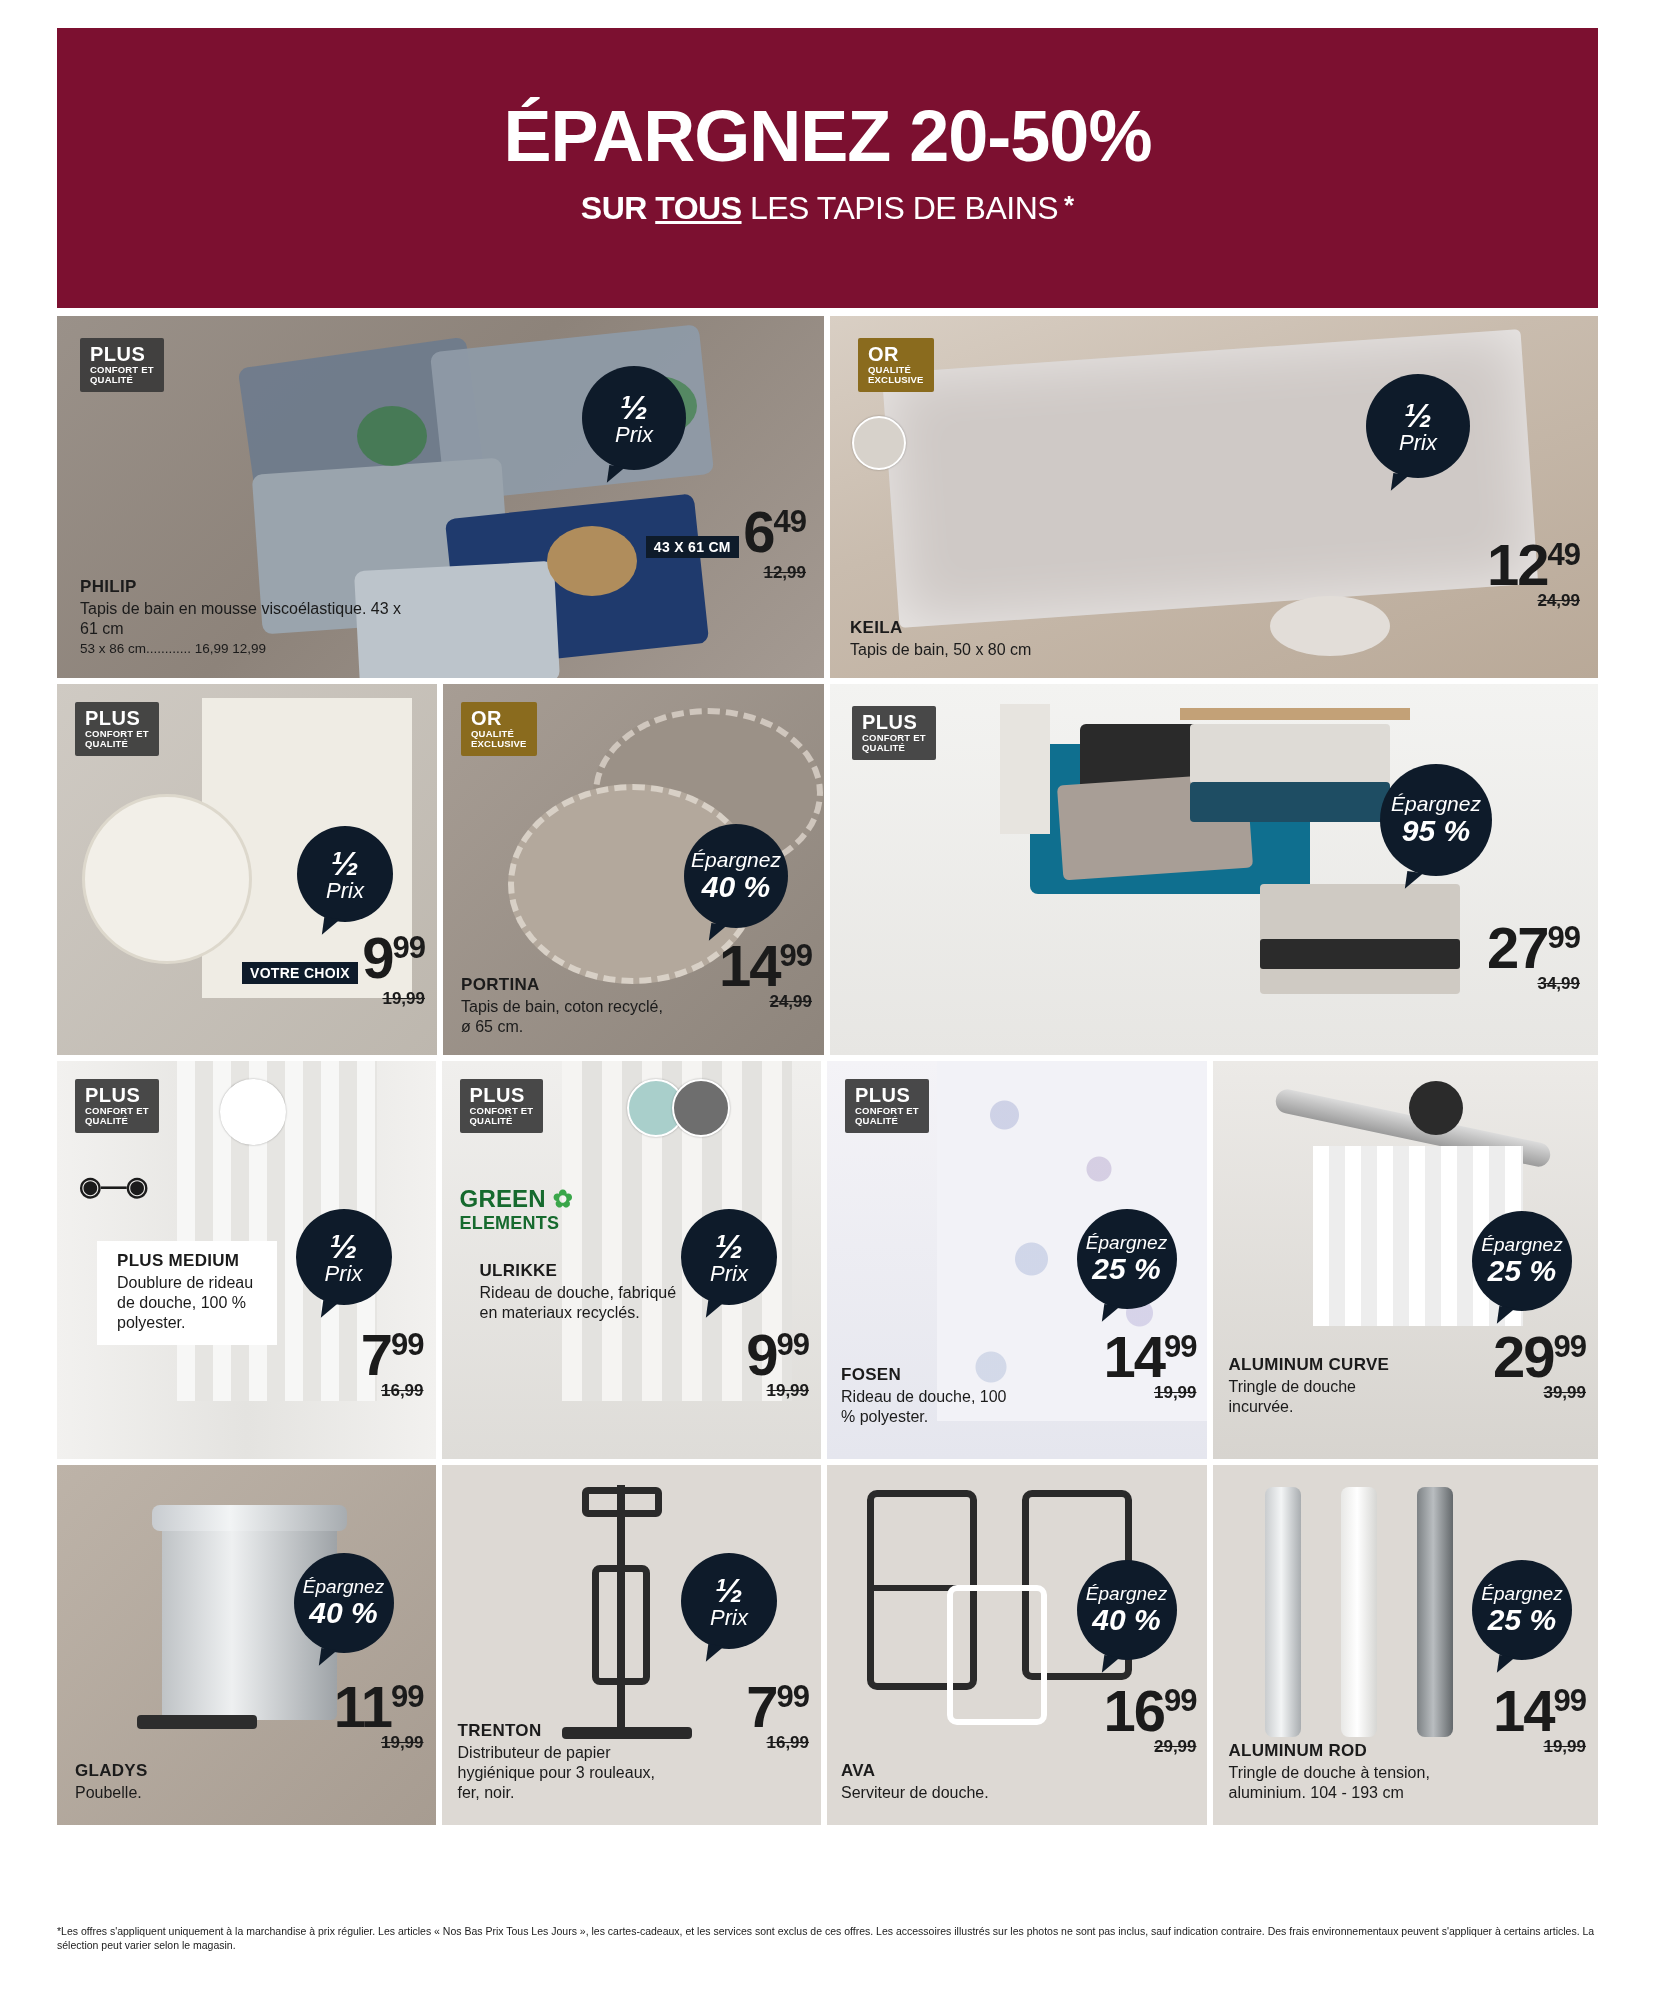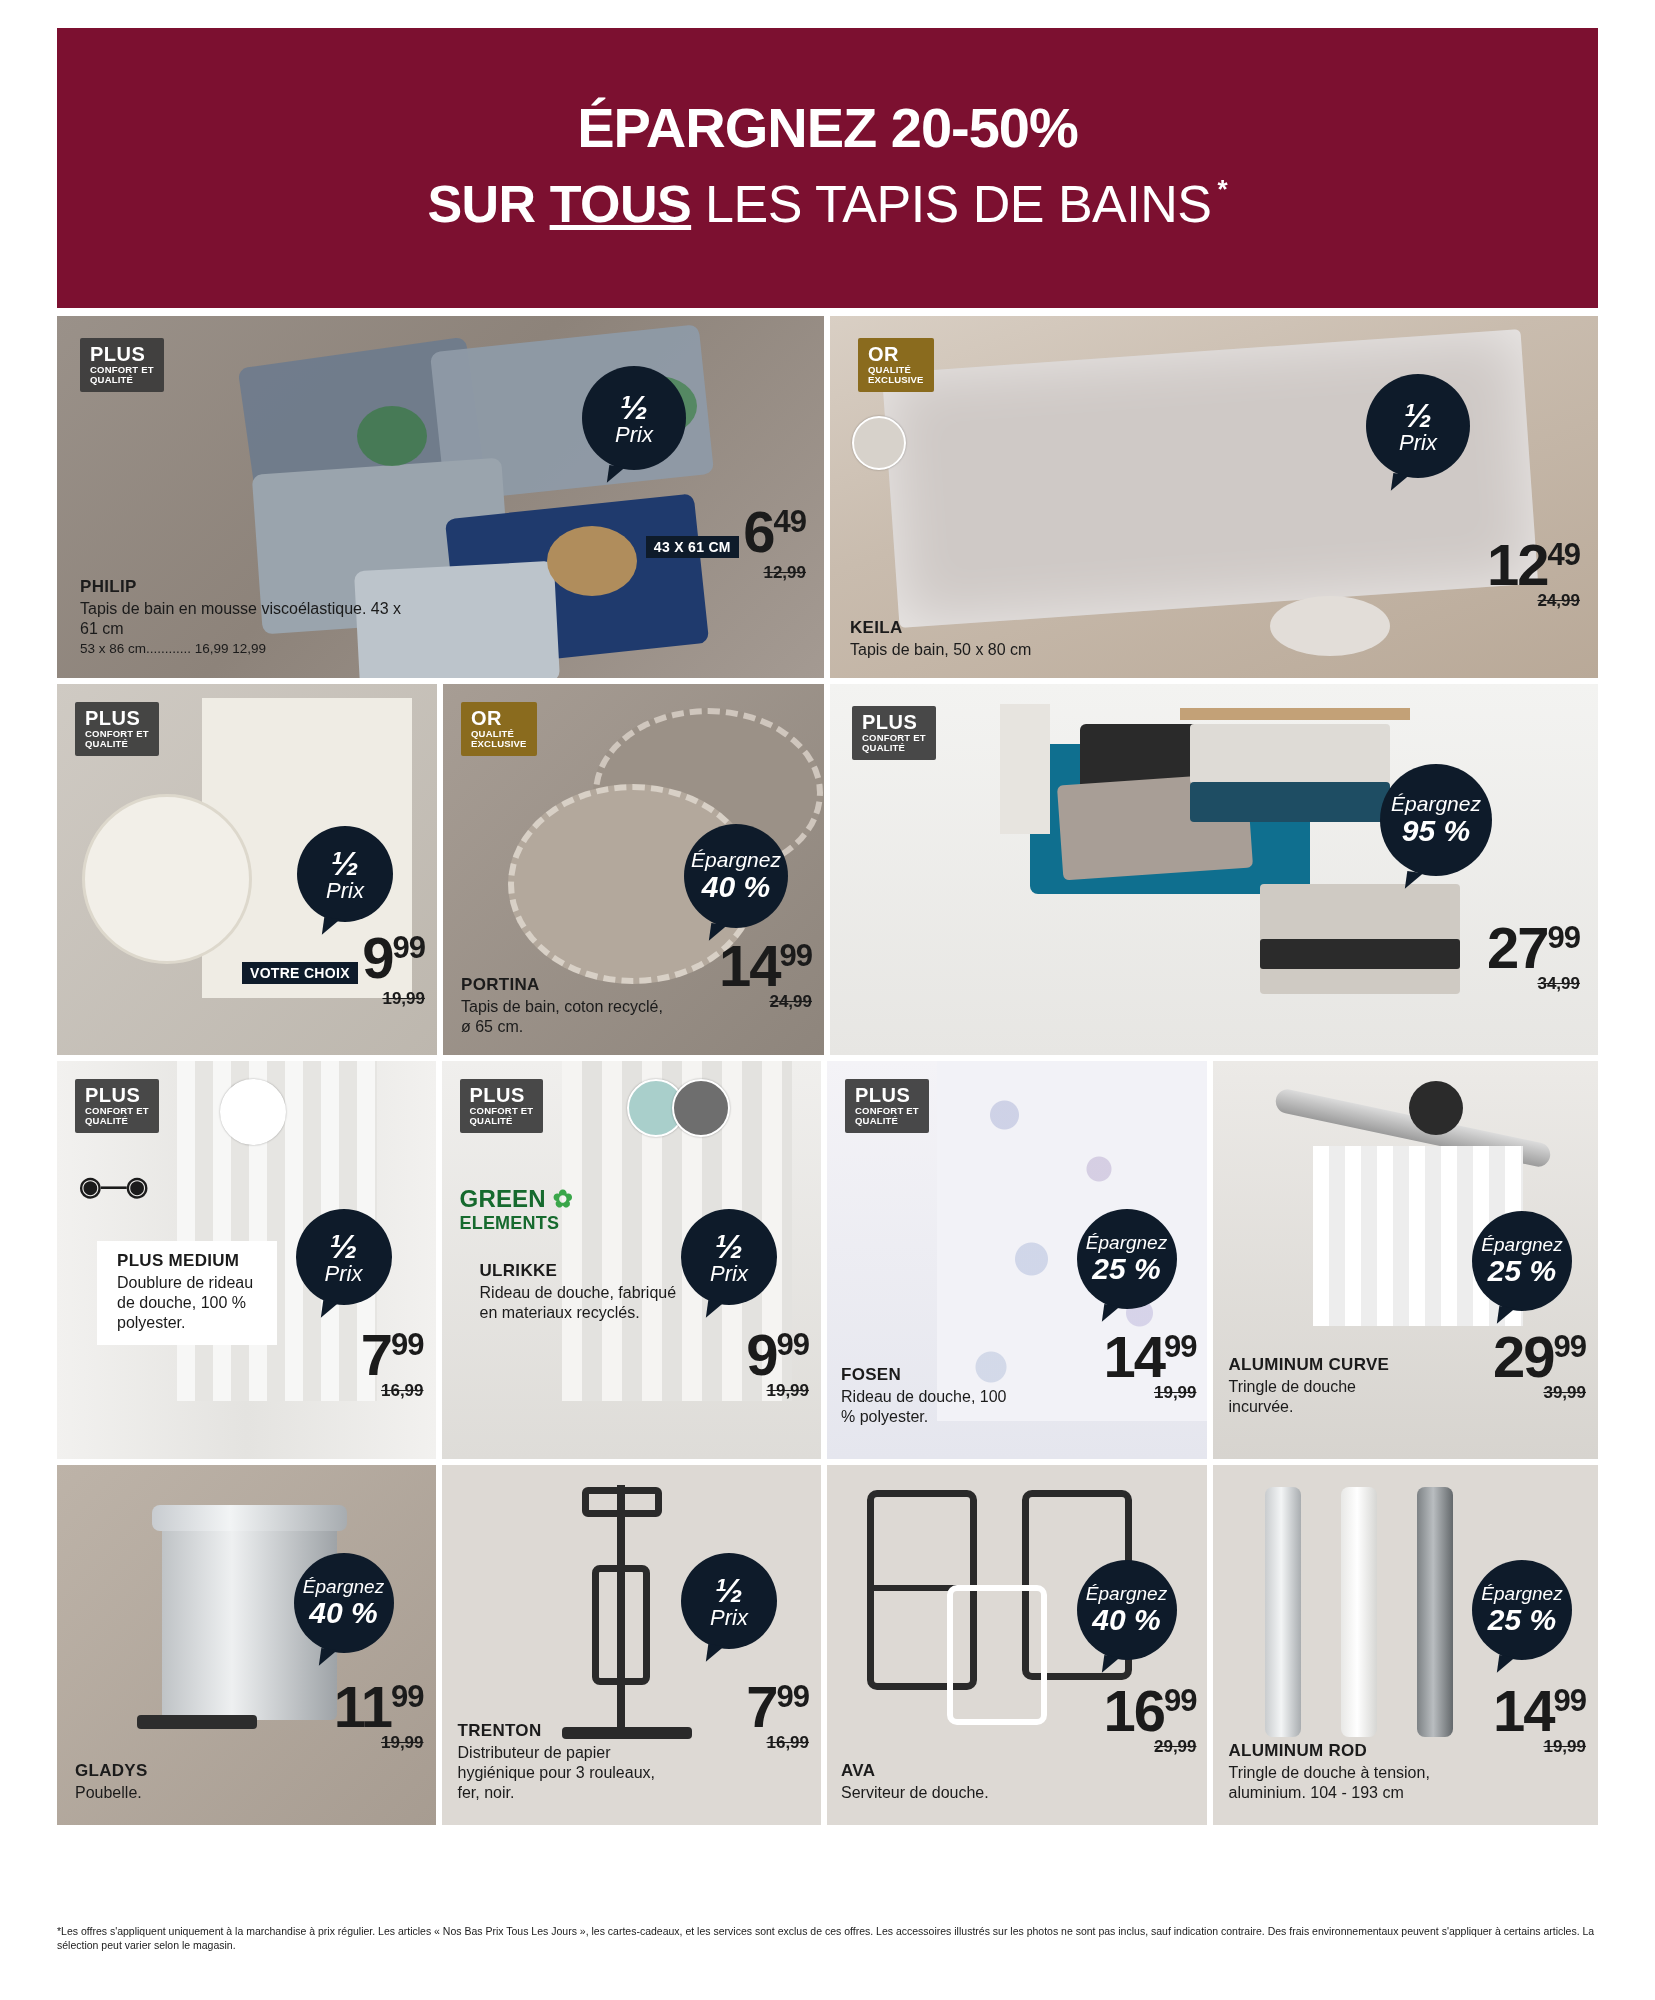--- a/index.html
+++ b/index.html
@@ -15,31 +15,31 @@
 
   
   .banner {
     position: absolute; left: 57px; top: 28px; width: 1541px; height: 280px;
     background: #7c1030;
     color: #fff;
   }
   .banner-title {
     text-align: center;
     font-weight: 800;
-    font-size: 56px;
+    font-size: 72px;
     letter-spacing: -1px;
     padding-top: 72px;
     line-height: 1;
   }
   .banner-sub-wrap {
     display: flex; align-items: flex-start; justify-content: center;
     margin-top: 18px; gap: 6px;
   }
   .banner-sub {
-    font-weight: 700; font-size: 52px; letter-spacing: -0.5px;
+    font-weight: 700; font-size: 32px; letter-spacing: -0.5px;
   }
   .banner-sub .u { text-decoration: underline; }
   .banner-sub .light { font-weight: 400; }
   .banner-star { font-size: 26px; font-weight: 700; line-height: 1; margin-top: 2px;}
   .banner-legal {
     font-size: 11.5px; line-height: 1.35; max-width: 360px; margin-top: 4px;
     font-weight: 400;
   }
 
   

